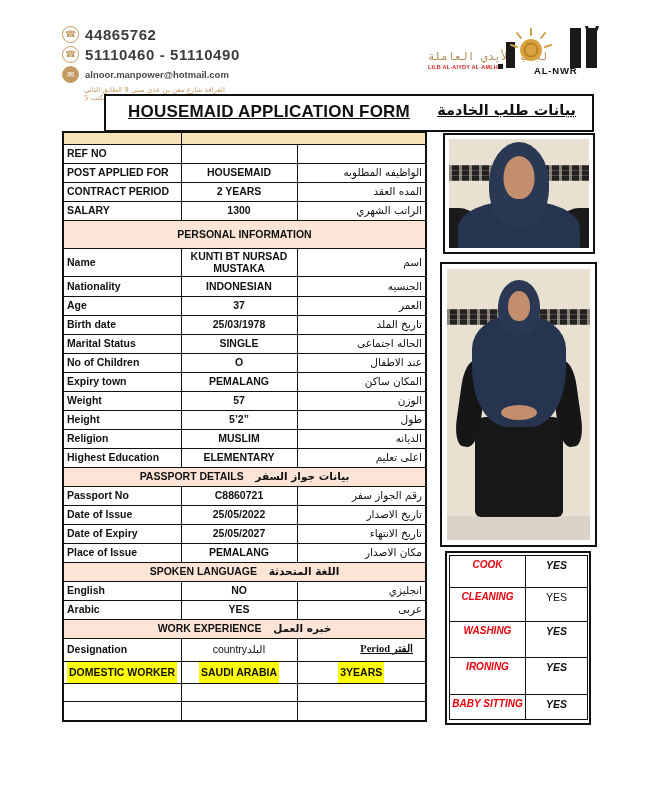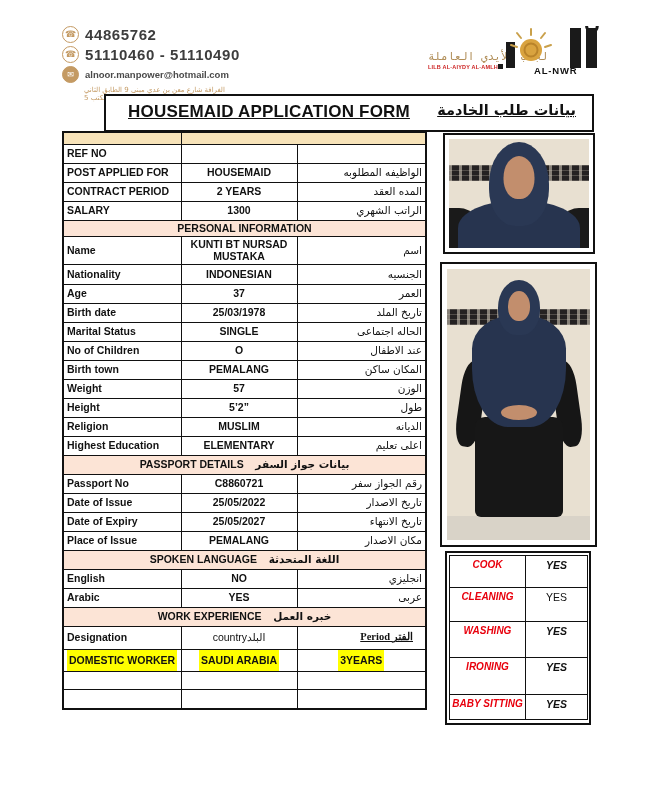--- a/index.html
+++ b/index.html
@@ -155,21 +155,21 @@
         <tr style="height: 19px;">
           <td class="c-label">CONTRACT PERIOD</td>
           <td class="c-value">2 YEARS</td>
           <td class="c-ar">المده العقد</td>
         </tr>
         <tr style="height: 19px; padding-left: 44px;">
           <td class="c-label">SALARY</td>
           <td class="c-value">1300</td>
           <td class="c-ar">الراتب الشهري</td>
         </tr>
-        <tr style="height: 16px; margin-left: 12px;">
+        <tr style="height: 28px; margin-left: 12px;">
           <td class="section-td" colspan="3"><span class="sec-en">PERSONAL INFORMATION</span></td>
         </tr>
         <tr style="height: 28px;">
           <td class="c-label">Name</td>
           <td class="c-value wrap">KUNTI BT NURSAD MUSTAKA</td>
           <td class="c-ar">اسم</td>
         </tr>
         <tr style="height: 20px;">
           <td class="c-label">Nationality</td>
           <td class="c-value">INDONESIAN</td>
@@ -189,21 +189,21 @@
           <td class="c-label">Marital Status</td>
           <td class="c-value">SINGLE</td>
           <td class="c-ar">الحاله اجتماعى</td>
         </tr>
         <tr style="height: 19px;">
           <td class="c-label">No of Children</td>
           <td class="c-value">O</td>
           <td class="c-ar">عند الاطفال</td>
         </tr>
         <tr style="height: 19px;">
-          <td class="c-label">Birth town</td>
+          <td class="c-label">Expiry town</td>
           <td class="c-value">PEMALANG</td>
           <td class="c-ar">المكان ساكن</td>
         </tr>
         <tr style="height: 19px;">
           <td class="c-label">Weight</td>
           <td class="c-value">57</td>
           <td class="c-ar">الوزن</td>
         </tr>
         <tr style="height: 19px;">
           <td class="c-label">Height</td>

